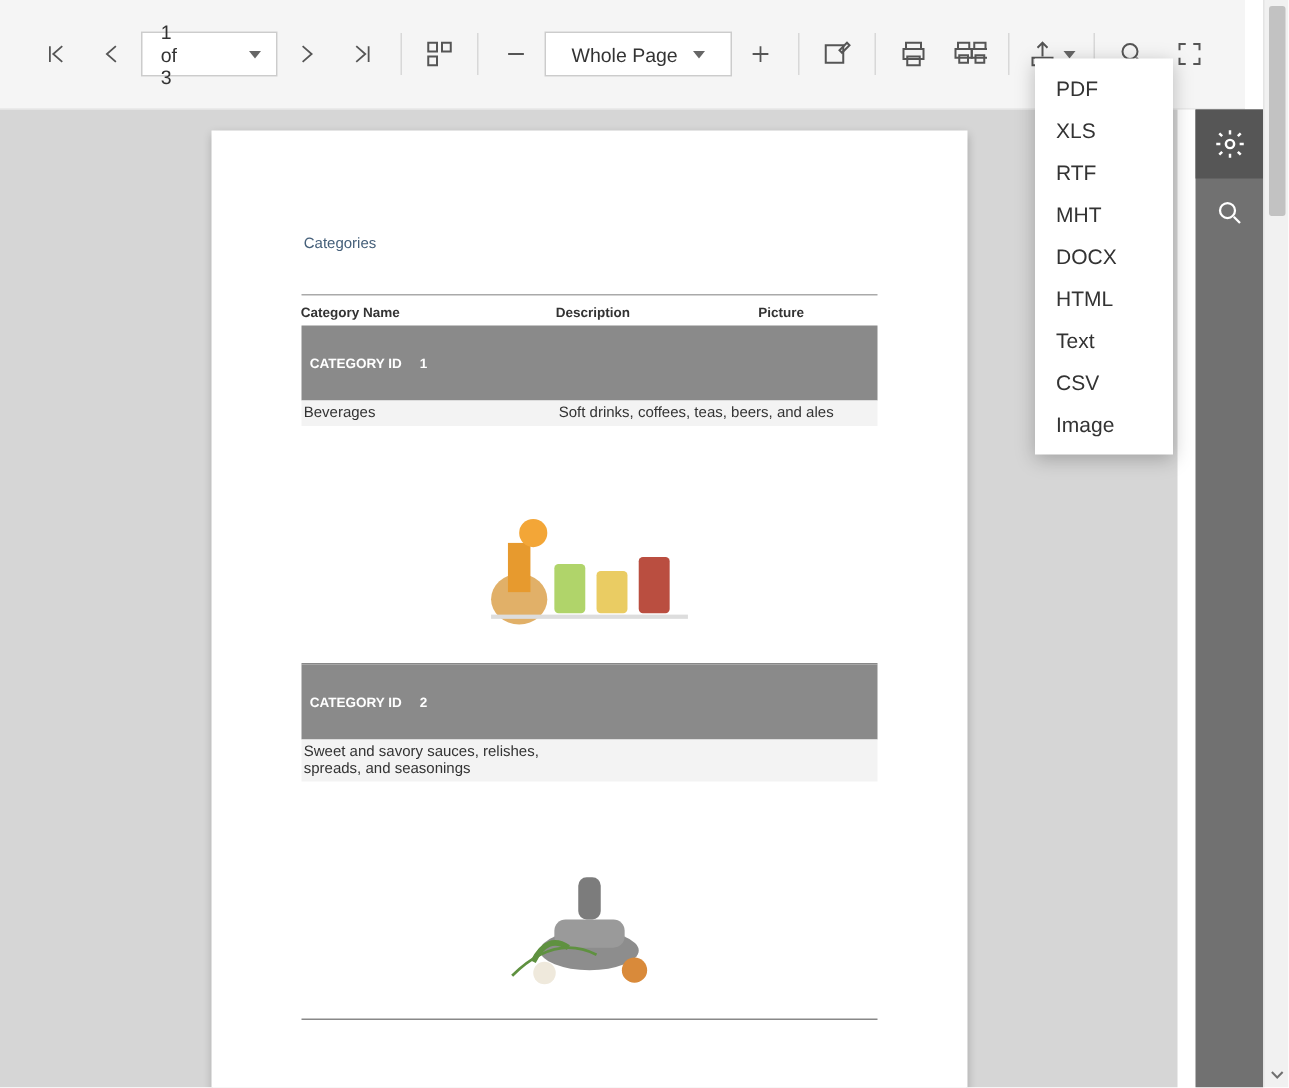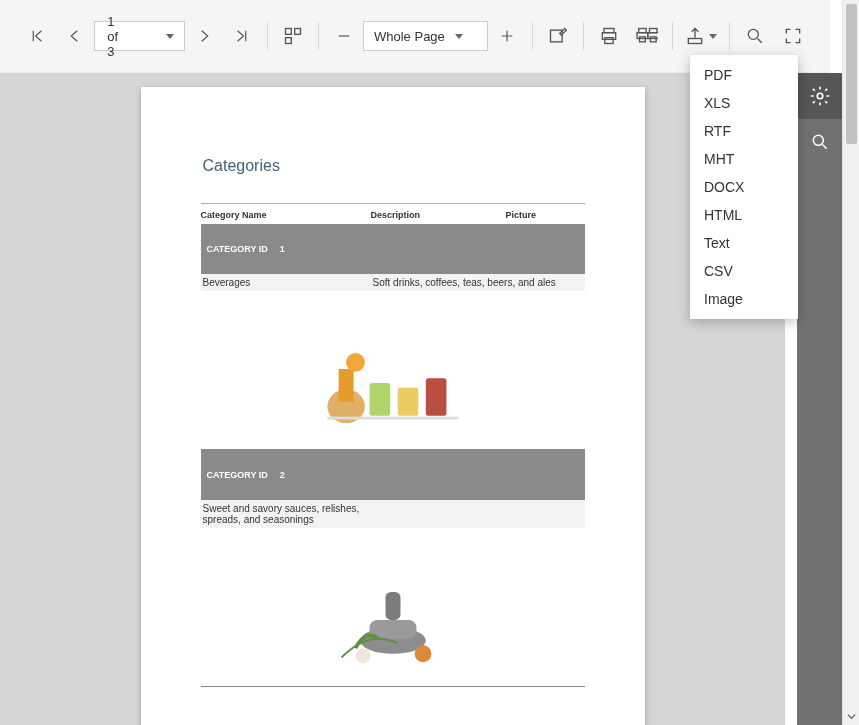--- a/index.html
+++ b/index.html
@@ -41,21 +41,21 @@
     height: 30px;
     display: flex;
     align-items: center;
     padding: 0 10px;
     font-size: 13px;
     gap: 40px;
     color: #333;
     cursor: pointer;
   }
   .page-select { width: 94px; justify-content: center; padding-left: 12px; }
-  .zoom-select { width: 130px; justify-content: flex-start; gap:10px;}
+  .zoom-select { width: 130px; justify-content: center; gap:10px;}
   .caret-down { width: 0; height: 0; border-left: 4px solid transparent; border-right: 4px solid transparent; border-top: 5px solid #666; }
   .export-btn {
     display: flex; align-items: center; gap: 4px;
     padding: 0 6px; height: 40px; cursor:pointer;
   }
   
   .viewer {
     position: absolute;
     top: 73px;
     left: 0;
@@ -71,21 +71,21 @@
     width: 504px;
     height: 680px;
     background: #fff;
     box-shadow: 0 2px 6px rgba(0,0,0,0.25);
     padding: 70px 60px 20px 60px;
     position: relative;
   }
   .page h2 {
     font-weight: 400;
     color: #46607a;
-    font-size: 16px;
+    font-size: 10px;
     margin: 0 0 28px 2px;
   }
   .hr-thin { border-top: 1px solid #aaa; margin: 8px 0 6px; }
   .col-headers {
     display: flex;
     font-size: 9px;
     font-weight: 600;
     color: #333;
     margin-bottom: 4px;
   }
@@ -153,23 +153,23 @@
     width:45px; height:46px;
     display:flex; align-items:center; justify-content:center;
     color:#fff;
     cursor:pointer;
   }
   .side-btn.active { background:#565656; }
   .side-btn svg { stroke:#fff; fill:none; stroke-width:1.8;}
   
   .export-menu {
     position:absolute;
-    top:55px;
+    top:39px;
     left:690px;
-    width:108px;
+    width:92px;
     background:#fff;
     box-shadow:0 3px 12px rgba(0,0,0,0.25);
     padding:6px 0;
     z-index:50;
     font-size:14px;
   }
   .export-menu div {
     padding:6px 14px;
     color:#333;
     cursor:pointer;

